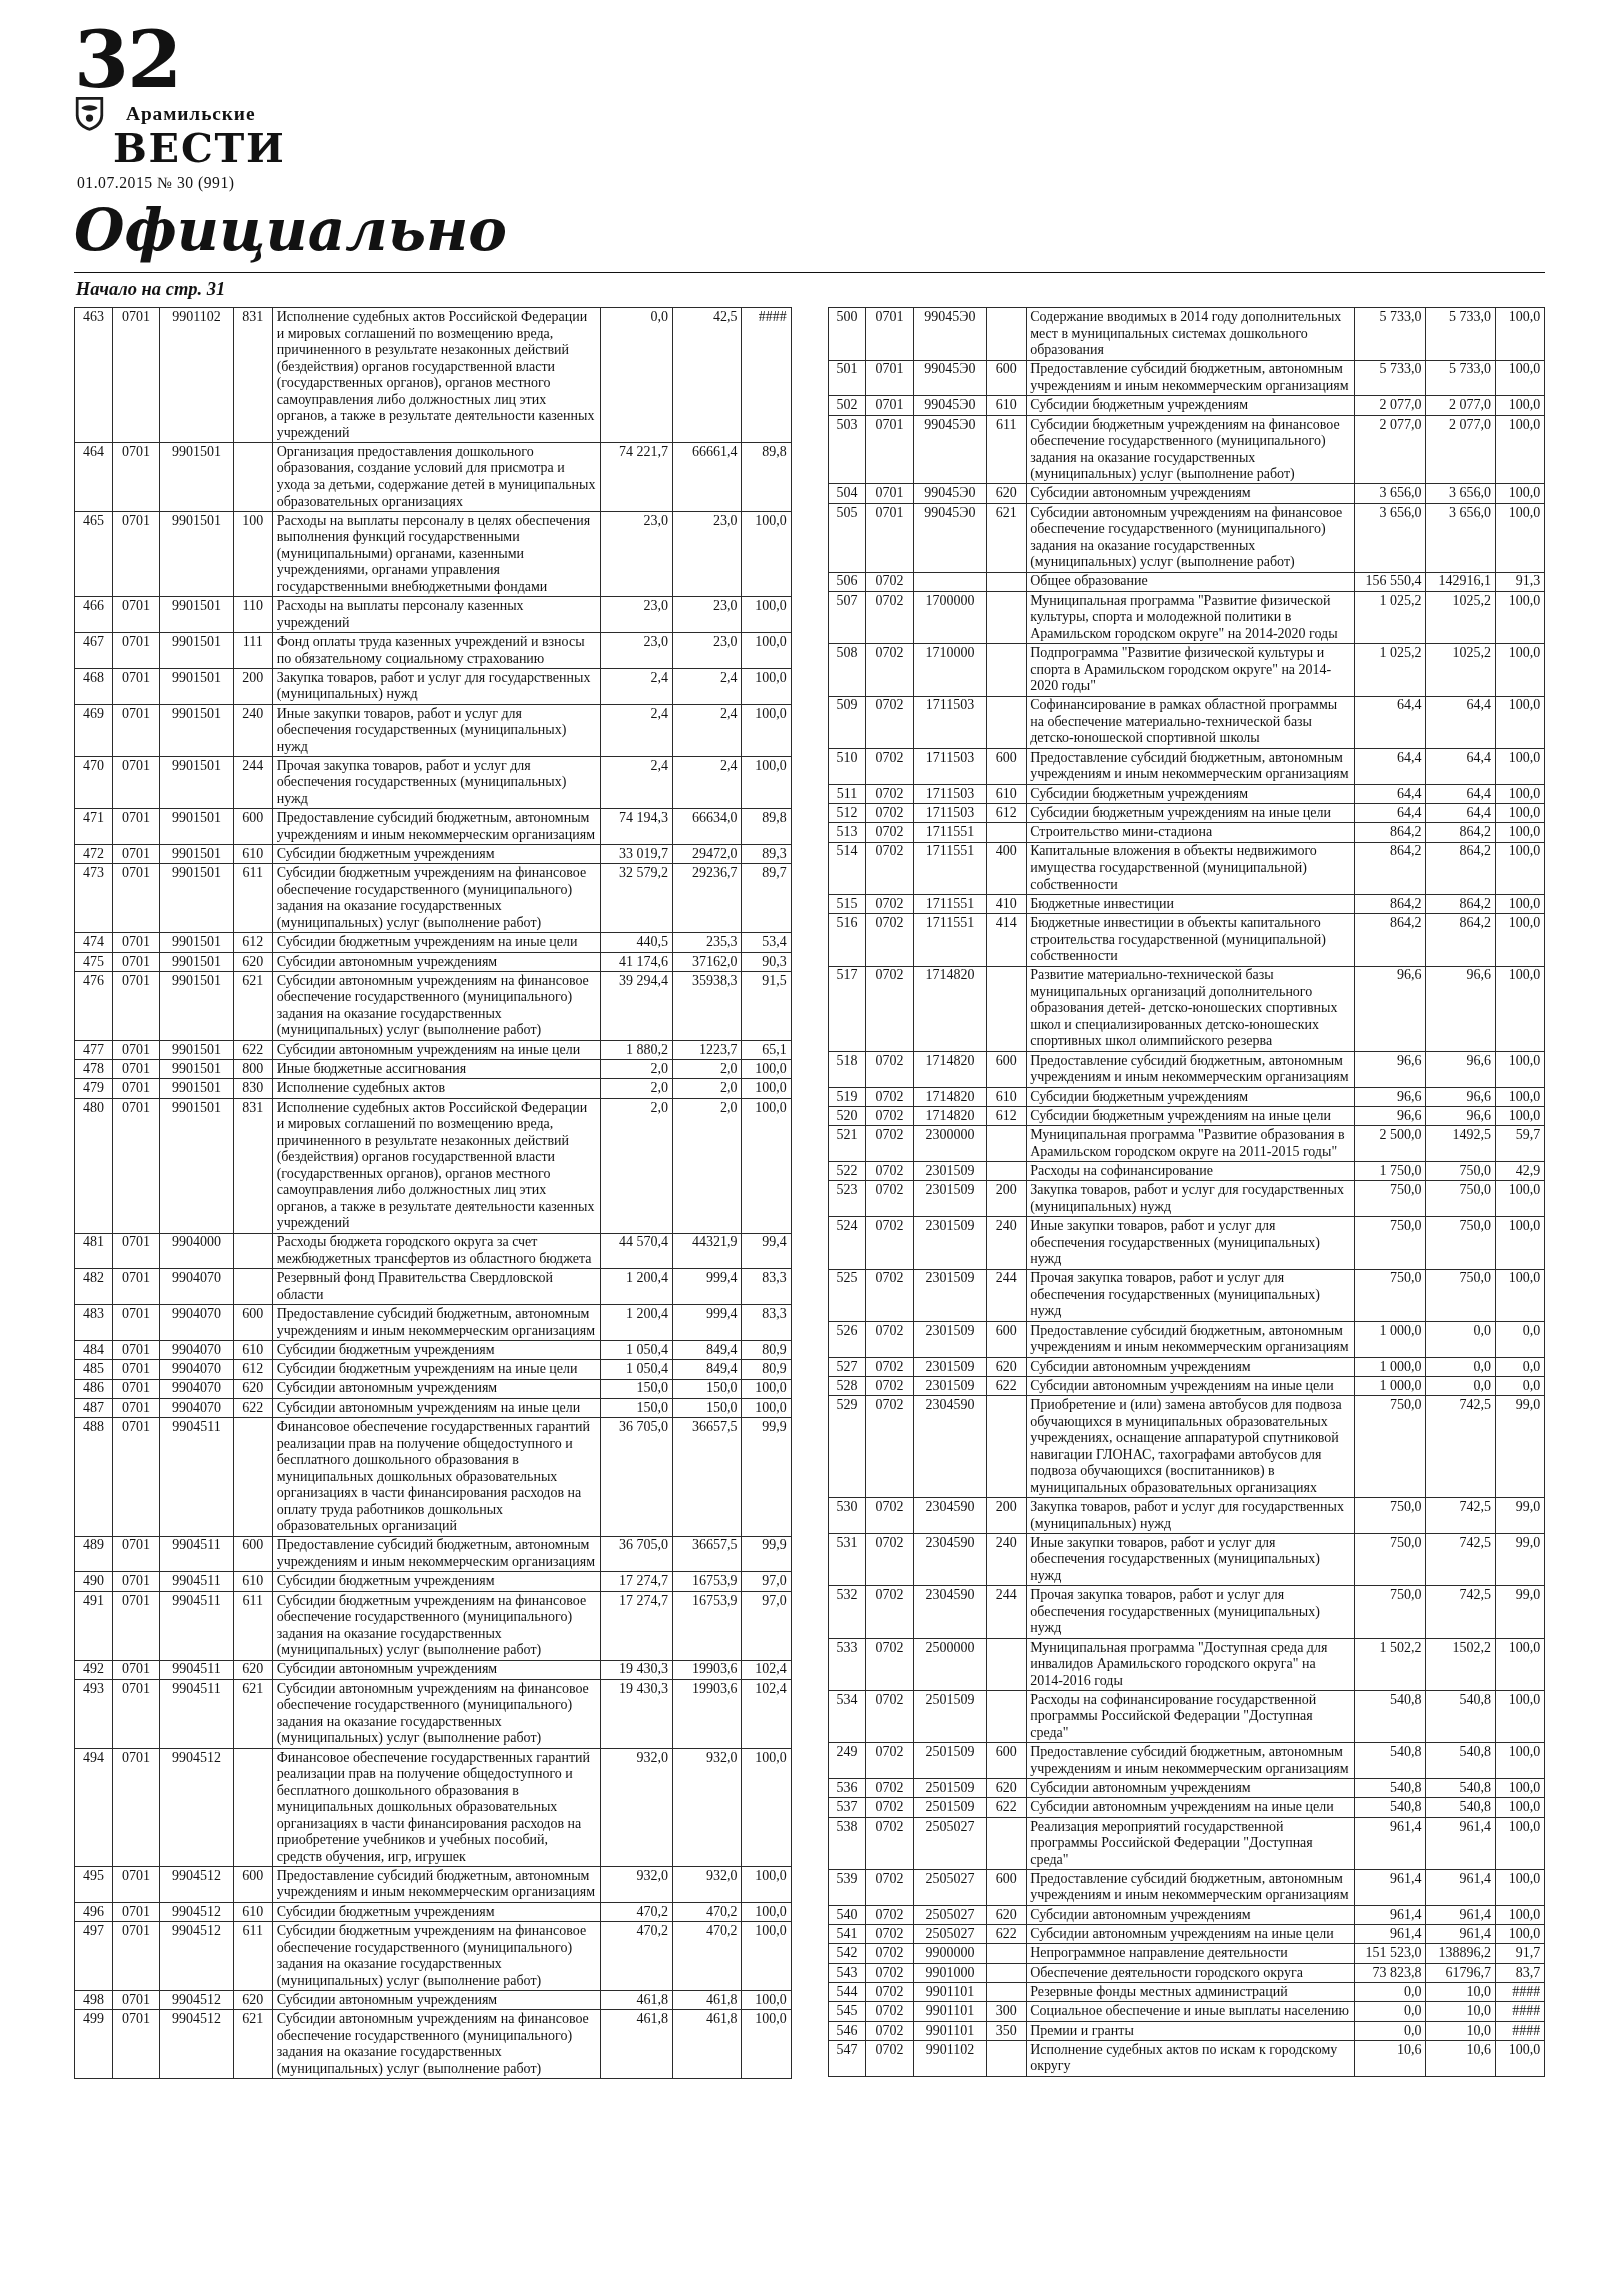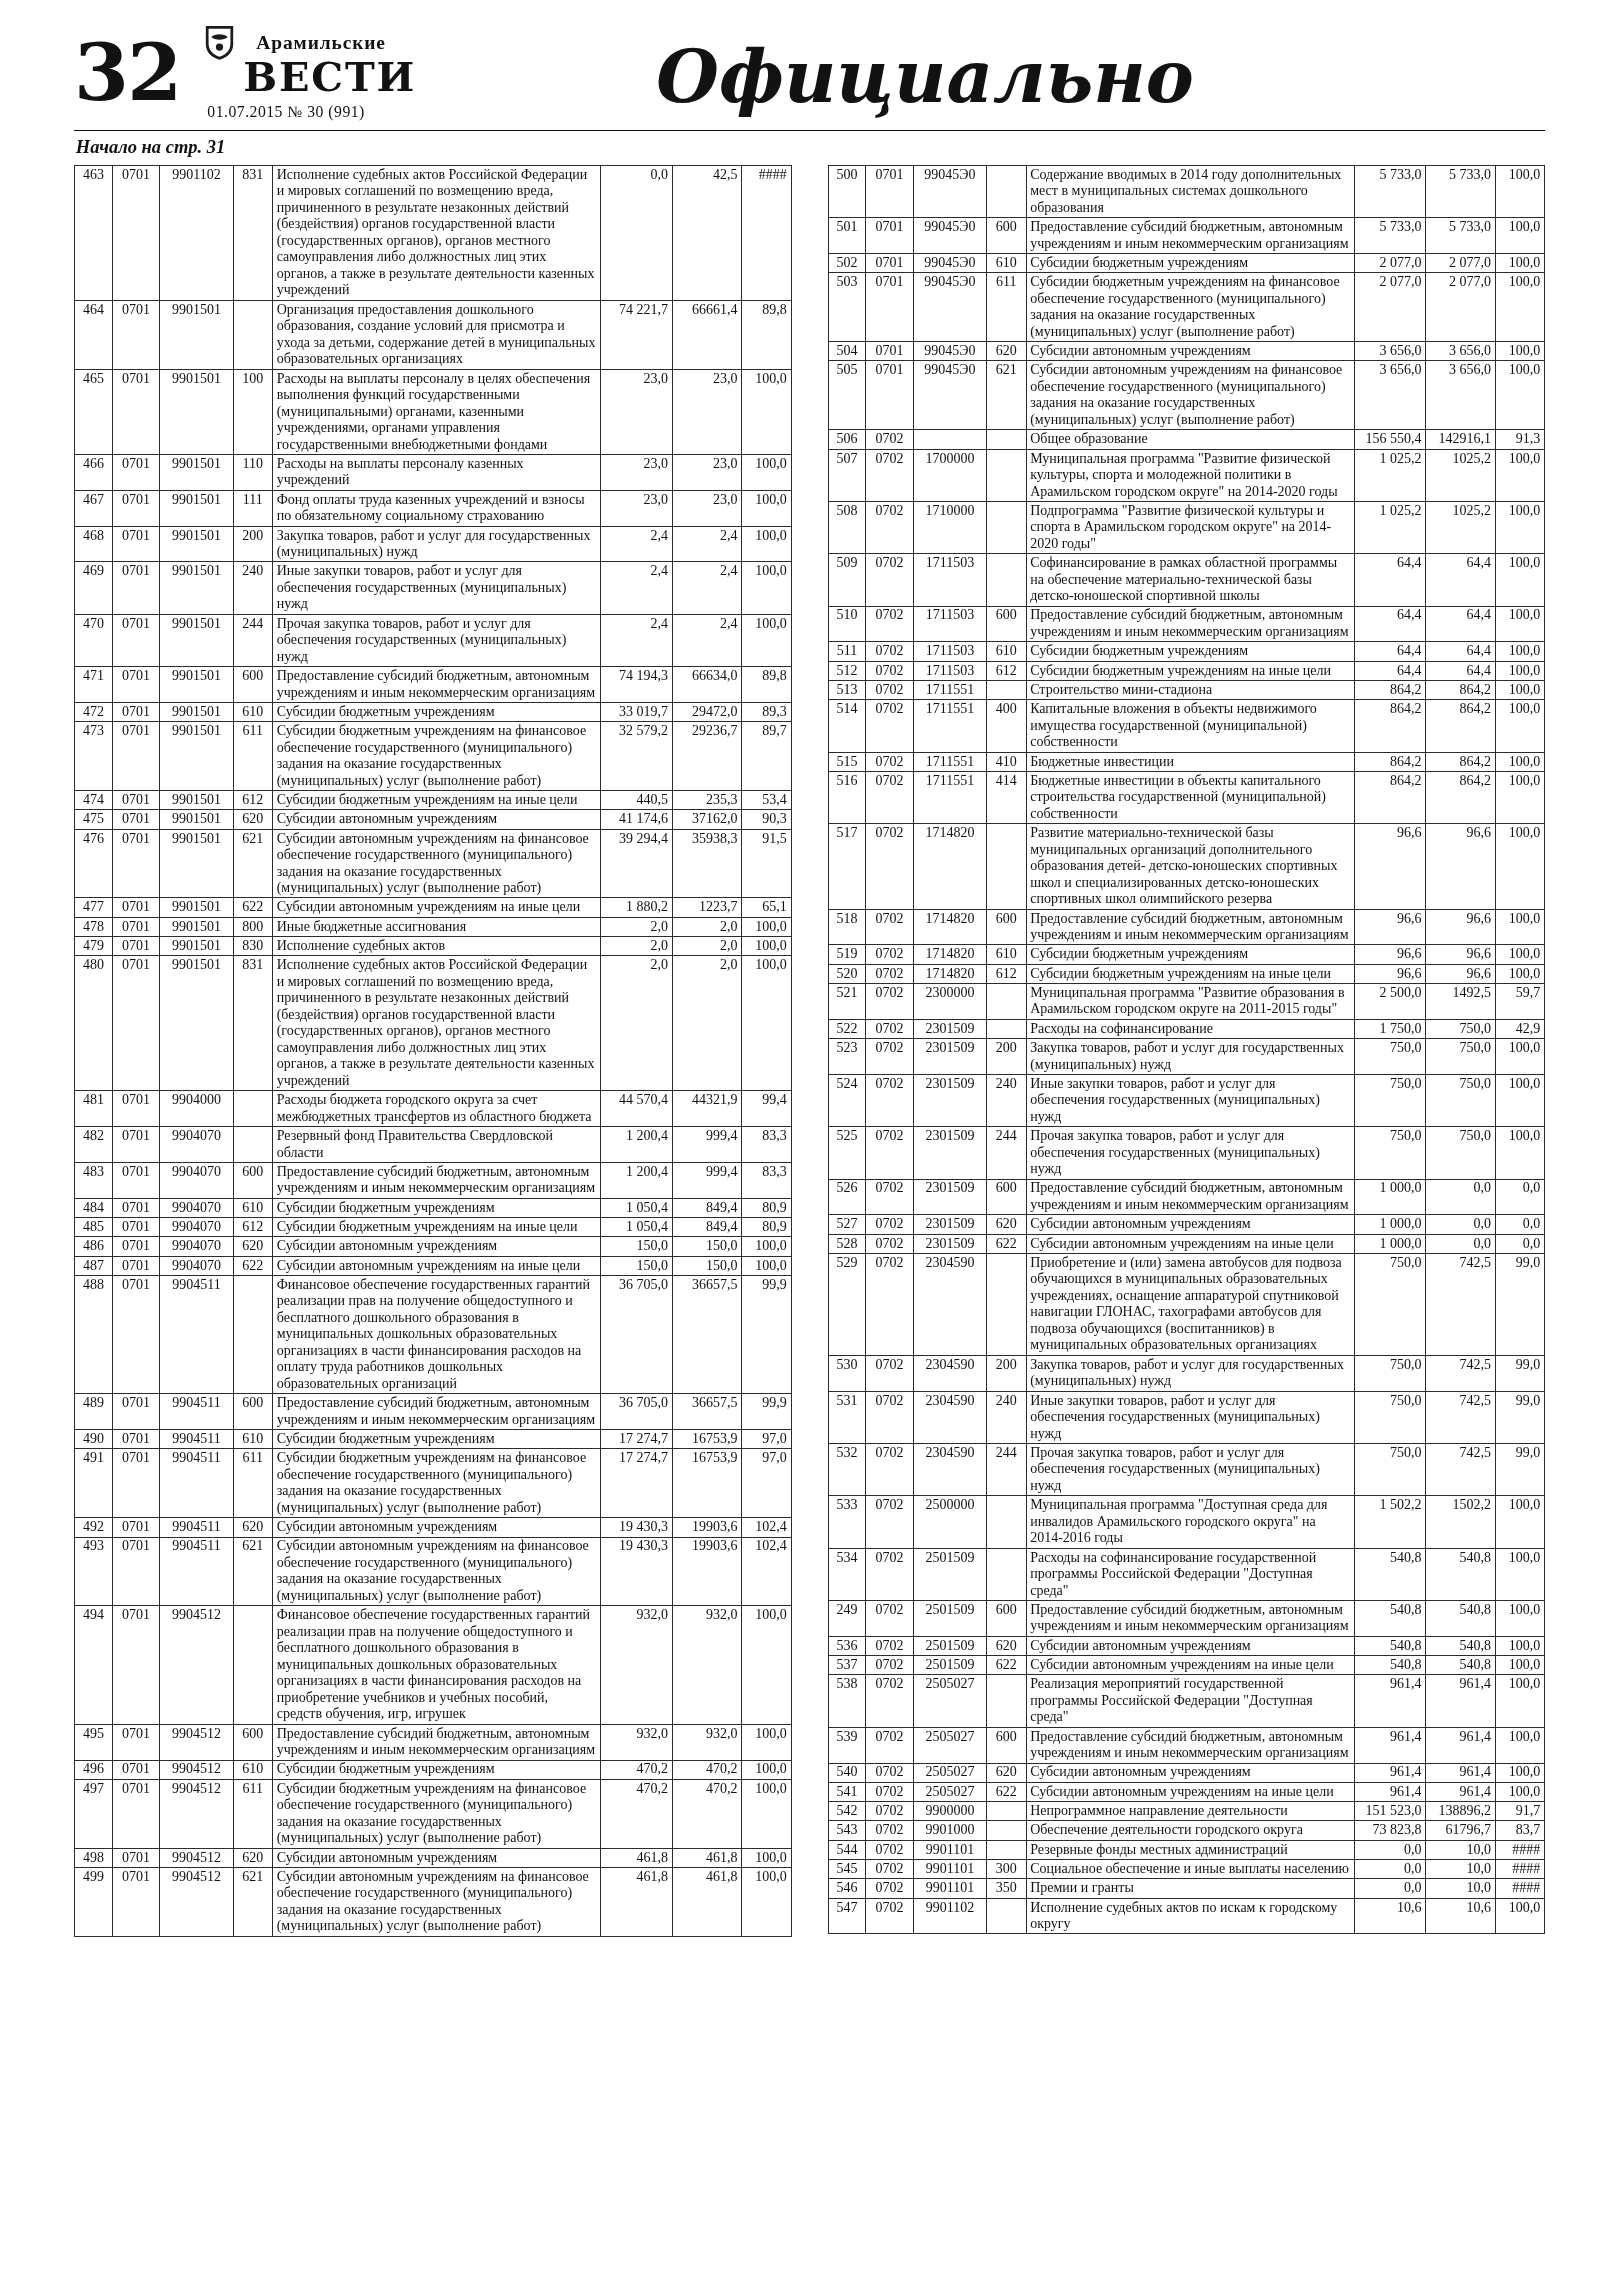--- a/index.html
+++ b/index.html
@@ -2,34 +2,34 @@
 <html lang="ru" style="font-size:14.8px"><head>
 <meta charset="utf-8">
 <style>
   html,body{margin:0;padding:0;background:#e8e8e8;}
   .page{
     width:1619px;min-height:2290px;margin:0 auto;background:#ffffff;color:#121212;
     font-family:"Liberation Serif", serif;box-sizing:border-box;
     padding:24px 74px 39px 74px;
   }
   
-  .masthead{display:flex;align-items:center;}
+  .masthead{display:flex;align-items:flex-start;flex-direction:column;}
   .page-num{
     font-family:"DejaVu Serif", serif;font-weight:bold;font-size:79px;line-height:.9;
     letter-spacing:-1.8px;margin-right:24px;
   }
   .brand{display:flex;flex-direction:column;}
   .brand-top{display:flex;align-items:center;gap:21px;}
   .crest{width:31px;height:37px;display:inline-block;}
   .brand-small{font-family:"Liberation Serif",serif;font-weight:bold;font-size:19.4px;letter-spacing:0.9px;}
   .brand-big{font-family:"DejaVu Serif",serif;font-weight:bold;font-size:40px;line-height:1;letter-spacing:1.8px;margin-top:-3.7px;margin-left:39px;}
   .dateline{font-size:15.7px;margin-top:5.5px;margin-left:3px;letter-spacing:0.5px;}
   .section-title{
     flex:1;text-align:center;font-family:"DejaVu Serif",serif;font-style:italic;font-weight:bold;
-    font-size:72px;line-height:1.1;margin-top:7.4px;padding-right:111px;
+    font-size:58px;line-height:1.1;margin-top:7.4px;padding-right:111px;
   }
   .head-rule{border:none;border-top:1.8px solid #111;margin:9.2px 0 5.5px 0;}
   .continuation{font-style:italic;font-weight:bold;font-size:18.5px;margin:1.8px 0 7.4px 1.8px;}
   
   .columns{display:flex;gap:36px;align-items:flex-start;}
   table.budget{
     border-collapse:collapse;table-layout:fixed;width:725px;
     font-size:14px;line-height:1.18;
   }
   table.budget td{

